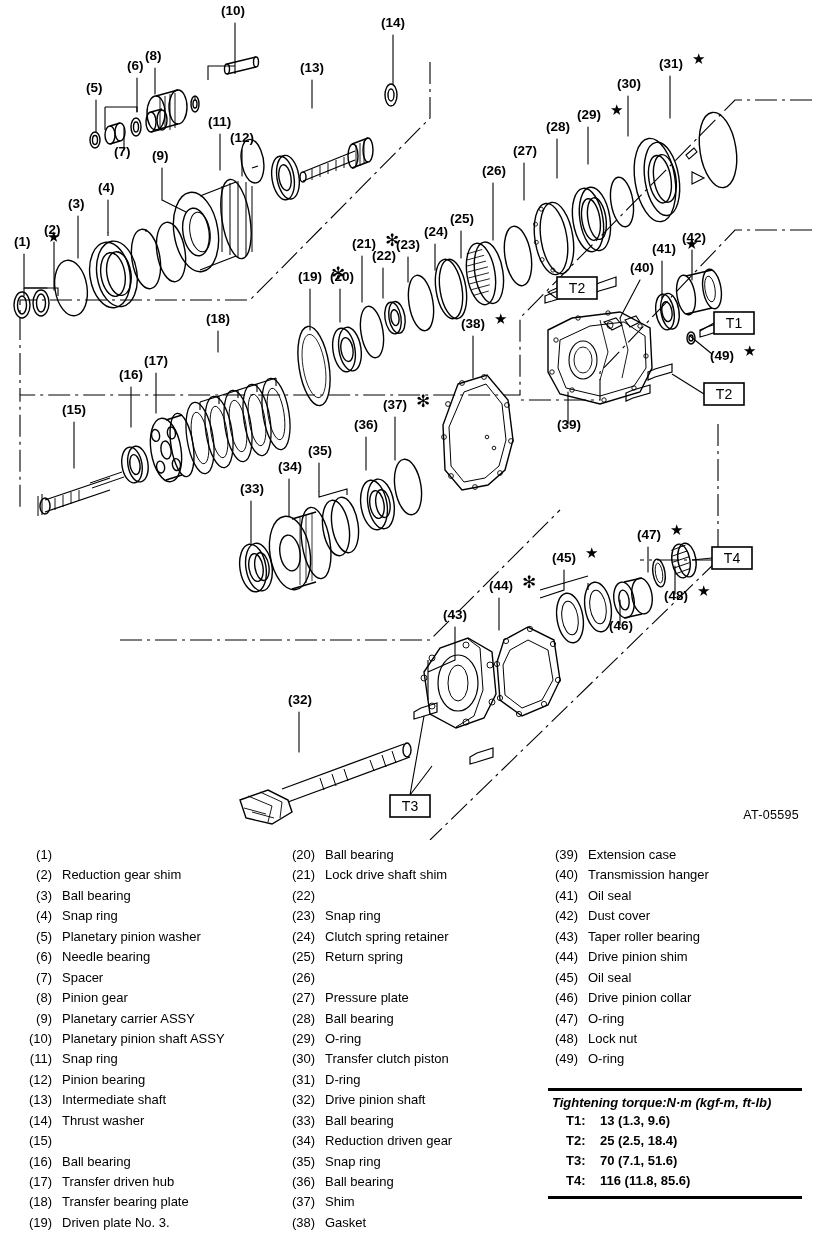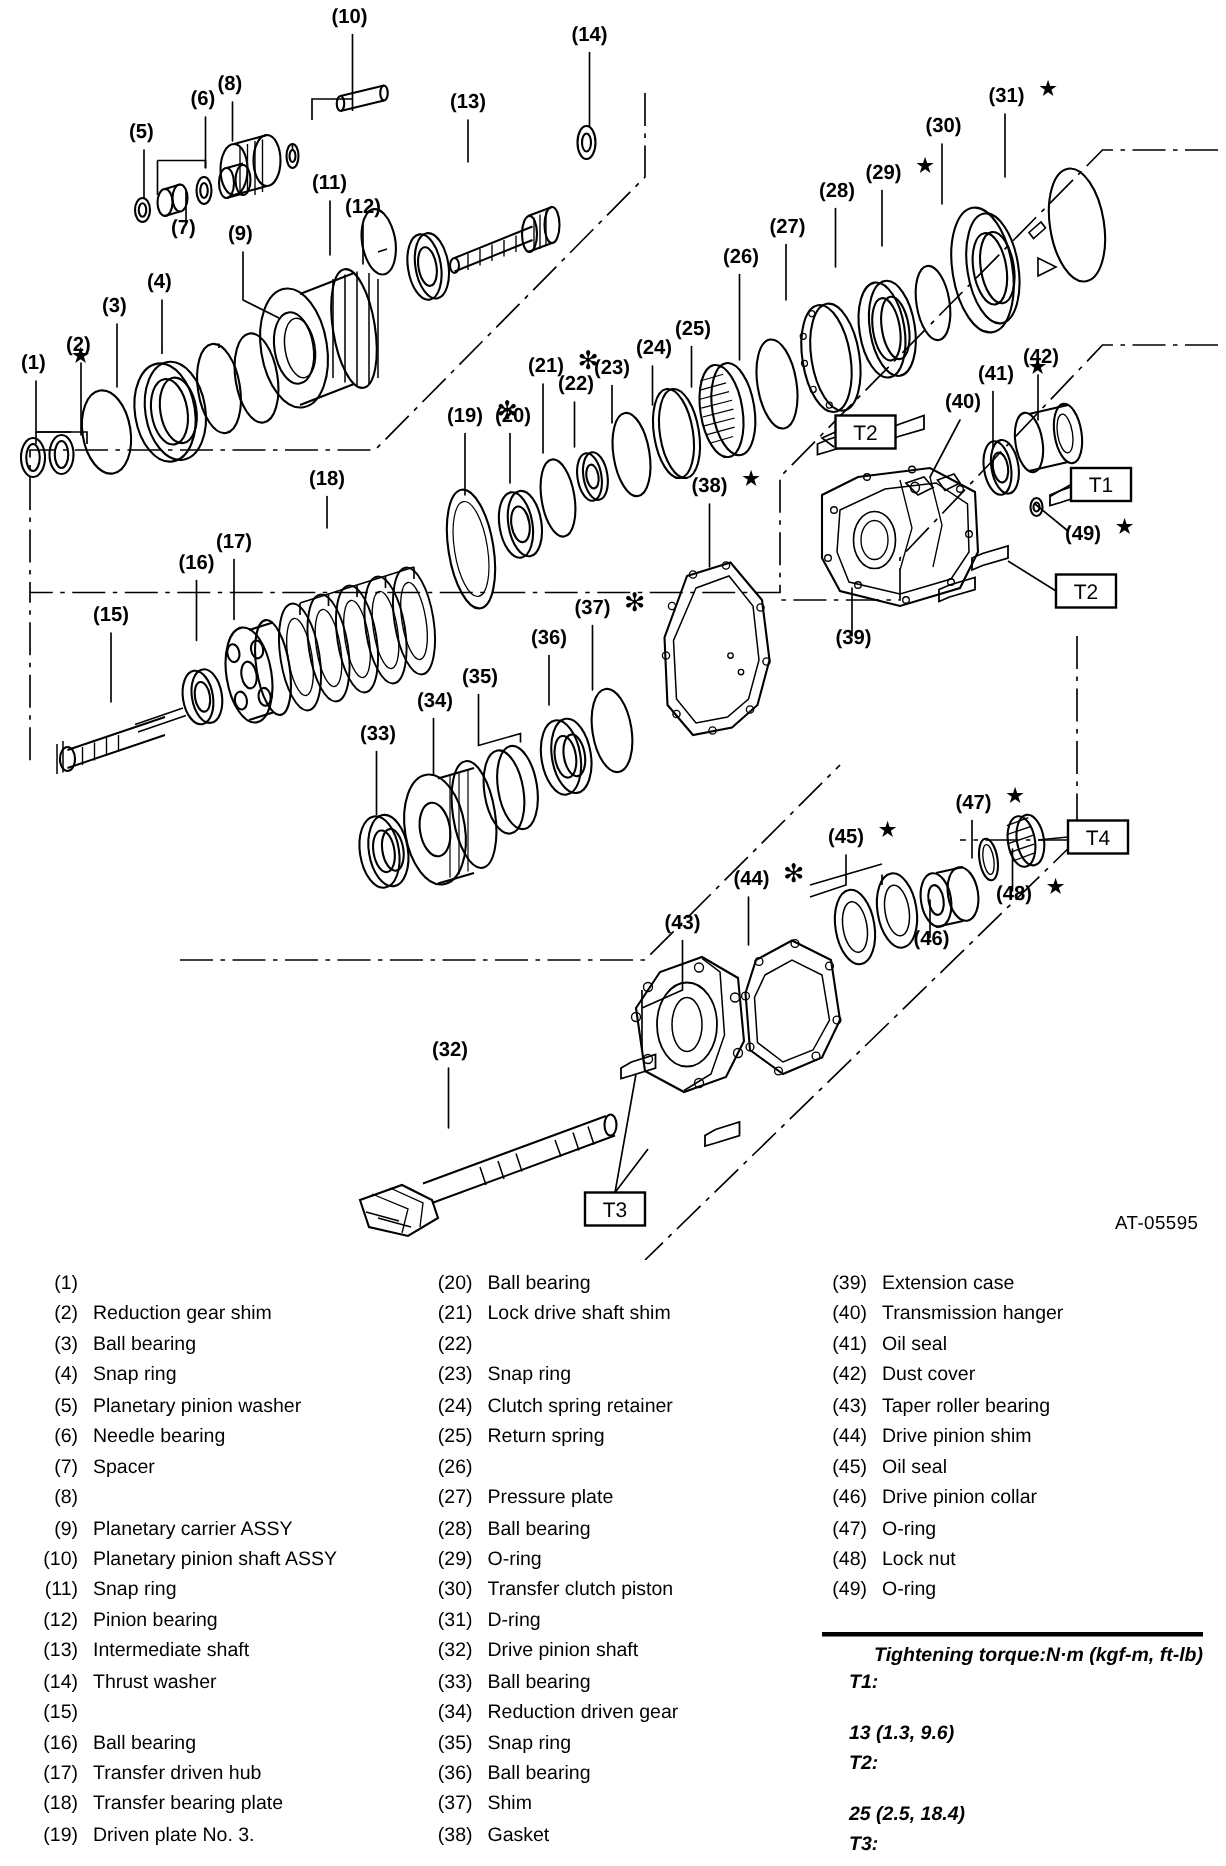--- a/index.html
+++ b/index.html
@@ -95,30 +95,27 @@
     border-bottom: 3px solid #000;
     padding: 4px 0 5px 0;
   }
   #torque-title {
     font-style: italic;
     font-weight: 700;
     font-size: 13px;
     padding-left: 4px;
     white-space: nowrap;
     margin-bottom: 1px;
-    text-align: right;
   }
   .torque-row {
     display: flex;
-    font-style: italic;
     font-weight: 700;
     font-size: 13px;
     line-height: 20px;
     padding-left: 18px;
-    flex-direction: column;
   }
   .torque-key {
     width: 34px;
     flex: 0 0 34px;
   }
   .torque-val { flex: 1 1 auto; white-space: nowrap; }
 </style>
 </head>
 <body>
 
@@ -705,20 +702,21 @@
       <div class="part-row">
         <span class="part-num">(6)</span>
         <span class="part-label">Needle bearing</span>
       </div>
       <div class="part-row">
         <span class="part-num">(7)</span>
         <span class="part-label">Spacer</span>
       </div>
       <div class="part-row">
         <span class="part-num">(8)</span>
+        <span class="part-label">Pinion gear</span>
       </div>
       <div class="part-row">
         <span class="part-num">(9)</span>
         <span class="part-label">Planetary carrier ASSY</span>
       </div>
       <div class="part-row">
         <span class="part-num">(10)</span>
         <span class="part-label">Planetary pinion shaft ASSY</span>
       </div>
       <div class="part-row">

